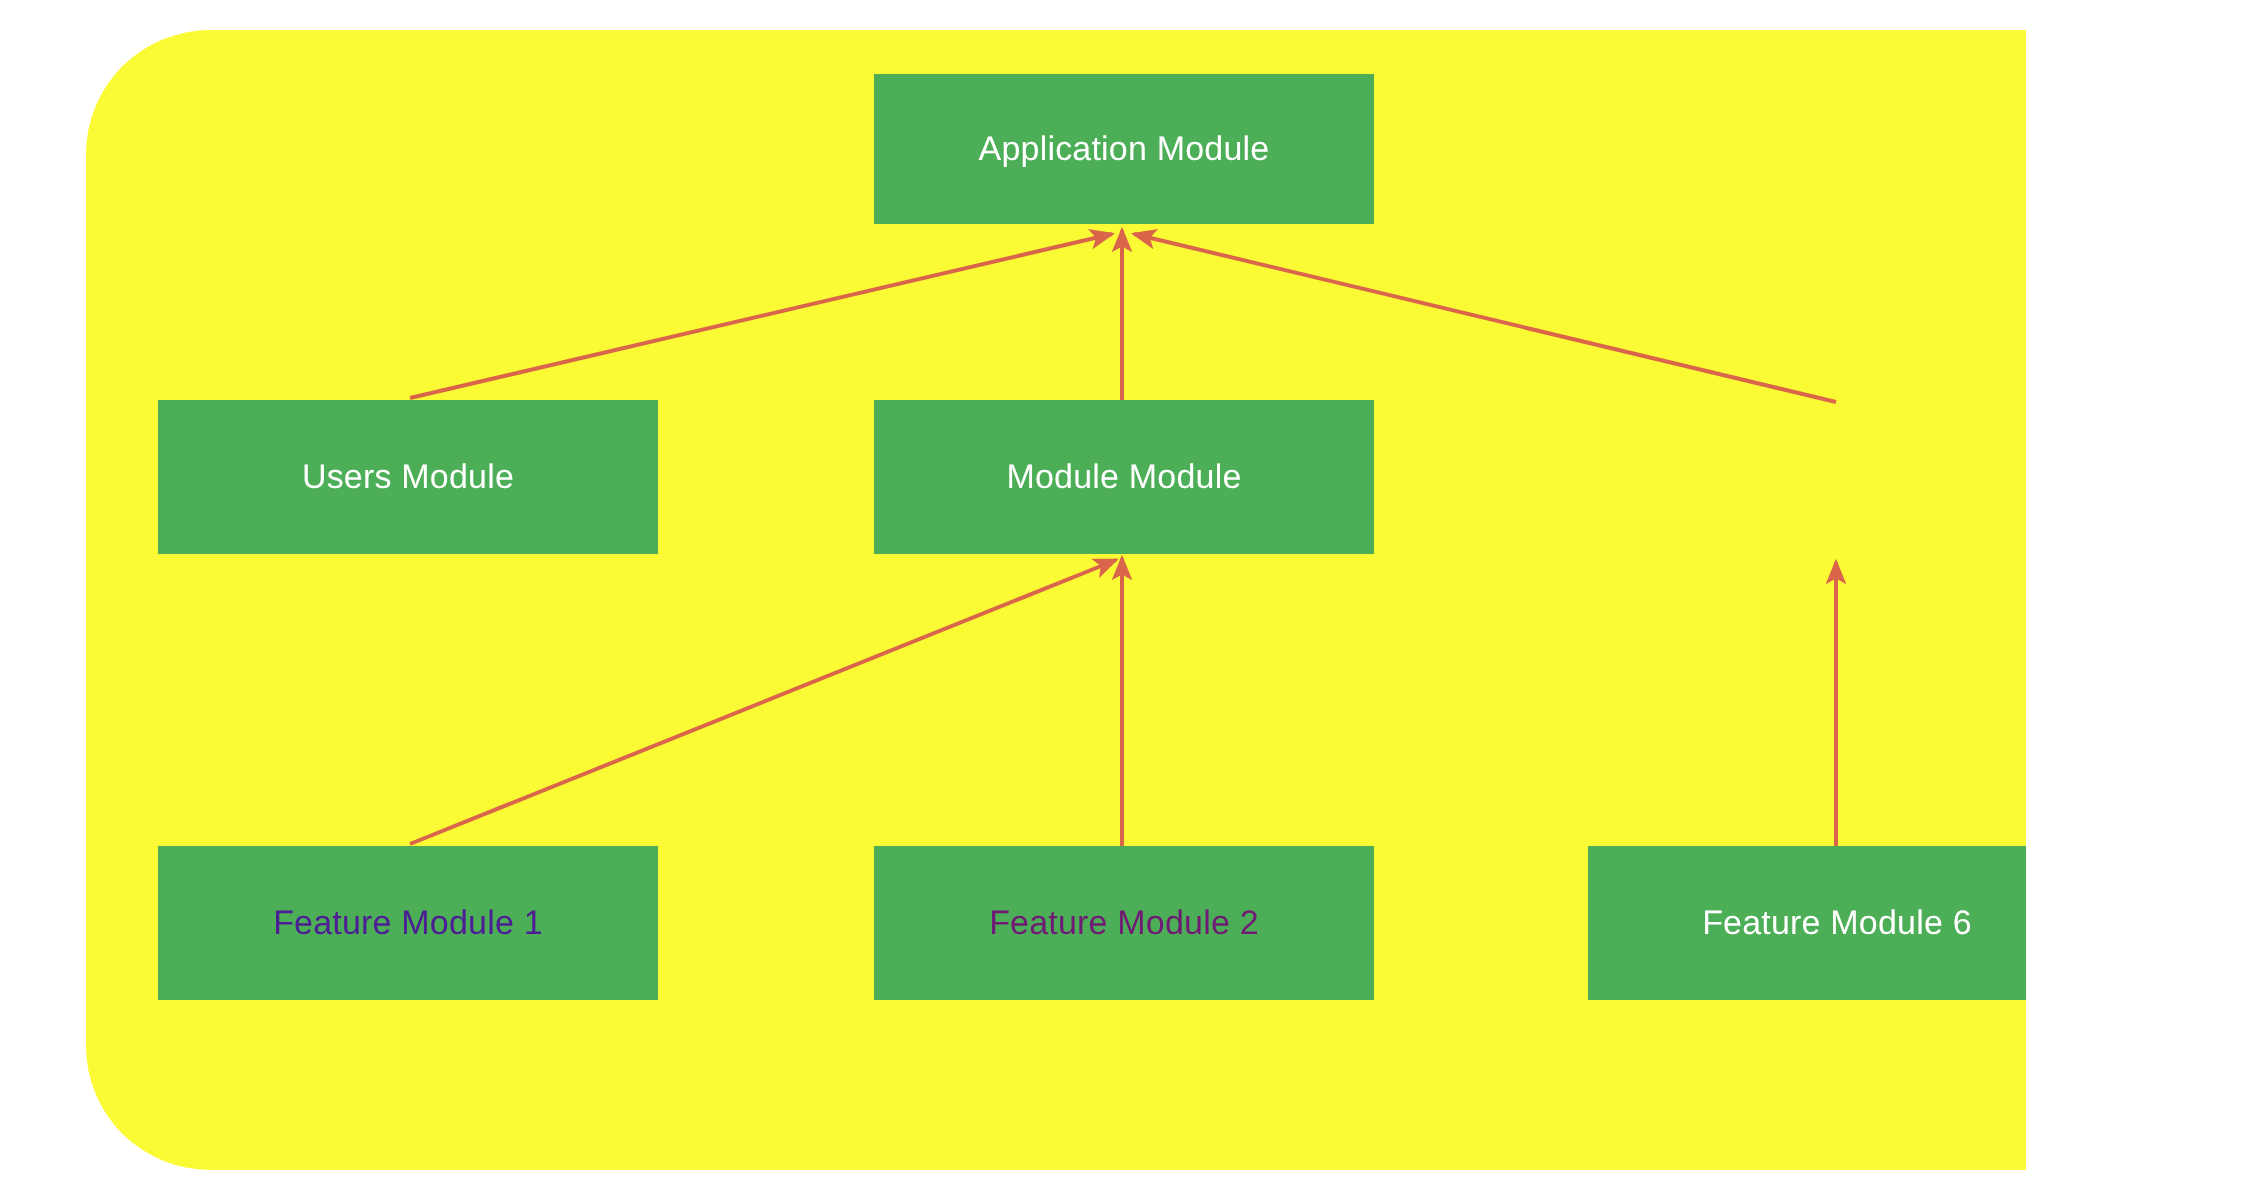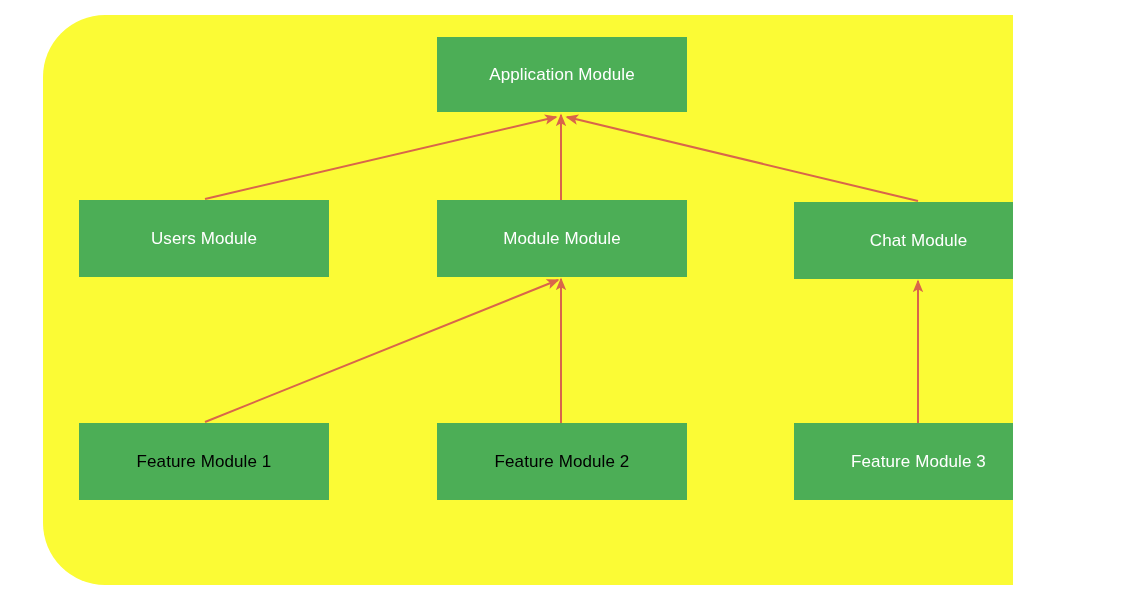--- a/index.html
+++ b/index.html
@@ -81,29 +81,26 @@
   </div>
 
   <div class="node" style="left: 79px; top: 200px; width: 250px; height: 77px; background: rgb(76, 174, 86);">
     <span class="node-label" style="color: rgb(255, 255, 255);">Users Module</span>
   </div>
 
   <div class="node" style="left: 437px; top: 200px; width: 250px; height: 77px; background: rgb(76, 174, 86);">
     <span class="node-label" style="color: rgb(255, 255, 255);">Module Module</span>
   </div>
 
-  <div class="node" style="left: 794px; top: 202px; width: 249px; height: 77px; background: rgb(76, 174, 86);">
-    <span class="node-label" style="color: rgb(255, 255, 255);">Chat Module</span>
-  </div>
 
   <div class="node" style="left: 79px; top: 423px; width: 250px; height: 77px; background: rgb(76, 174, 86);">
-    <span class="node-label" style="color: #000000;">Feature Module 1</span>
+    <span class="node-label" style="color: #4c1d95;">Feature Module 1</span>
   </div>
 
   <div class="node" style="left: 437px; top: 423px; width: 250px; height: 77px; background: rgb(76, 174, 86);">
-    <span class="node-label" style="color: #000000;">Feature Module 2</span>
+    <span class="node-label" style="color: #701a75;">Feature Module 2</span>
   </div>
 
   <div class="node" style="left: 794px; top: 423px; width: 249px; height: 77px; background: rgb(76, 174, 86);">
-    <span class="node-label" style="color: rgb(255, 255, 255);">Feature Module 3</span>
+    <span class="node-label" style="color: rgb(255, 255, 255);">Feature Module 6</span>
   </div>
 
 </div>
 
 </body></html>

